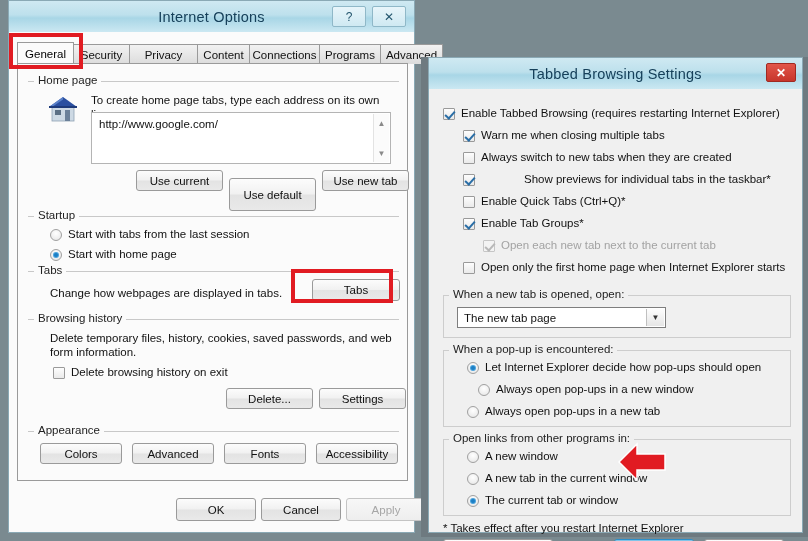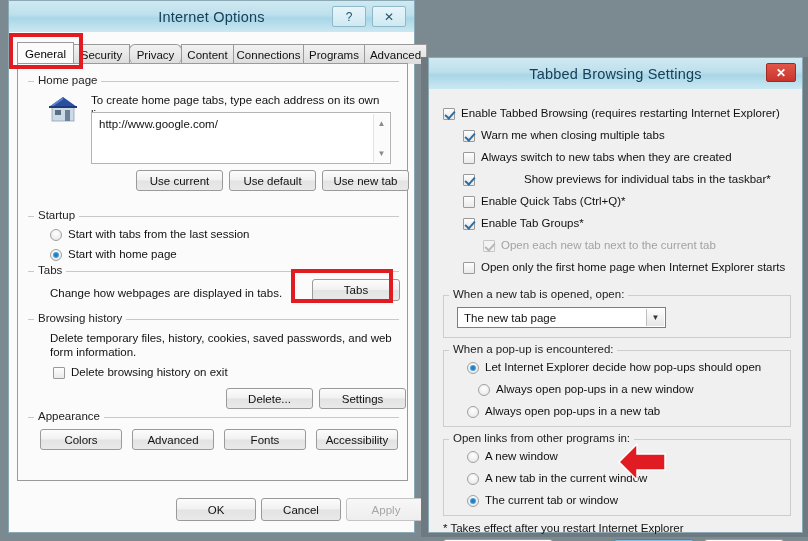--- a/index.html
+++ b/index.html
@@ -122,21 +122,21 @@
 
   <div class="titlebar" style="position:absolute;left:0;top:0;right:0;height:31px;">
     <span class="title-text">Internet Options</span>
     <div class="tb-btn" style="right:48px;">?</div>
     <div class="tb-btn" style="right:8px;">✕</div>
   </div>
 
   <div class="tabstrip" style="left:8px;top:41px;">
     <div class="tab active" style="width:57px;">General</div>
     <div class="tab" style="width:57px;">Security</div>
-    <div class="tab" style="width:53px;border-radius:6px;">Privacy</div>
+    <div class="tab" style="width:69px;">Privacy</div>
     <div class="tab" style="width:53px;">Content</div>
     <div class="tab" style="width:71px;">Connections</div>
     <div class="tab" style="width:62px;">Programs</div>
     <div class="tab" style="width:63px;">Advanced</div>
   </div>
 
   <div class="tabpane" style="left:8px;top:62px;width:391px;height:418px;">
 
     <div class="grp onpanel" style="left:10px;top:10px;width:371px;height:110px;">
       <div class="grp-line"></div>
@@ -155,21 +155,21 @@
 
       <div class="field" style="left:63px;top:38px;width:300px;height:52px;padding-left:48px;">
         <div class="val">http://www.google.com/</div>
         <div class="sb">
           <div class="sb-arrow" style="top:2px;">▲</div>
           <div class="sb-arrow" style="bottom:2px;">▼</div>
         </div>
       </div>
 
       <div class="btn" style="left:108px;top:96px;width:87px;height:21px;">Use current</div>
-      <div class="btn" style="left:201px;top:96px;width:87px;height:21px;">Use default</div>
+      <div class="btn" style="left:201px;top:104px;width:87px;height:33px;">Use default</div>
       <div class="btn" style="left:294px;top:96px;width:87px;height:21px;">Use new tab</div>
     </div>
 
     <div class="grp onpanel" style="left:10px;top:145px;width:371px;height:55px;">
       <div class="grp-line"></div>
       <div class="grp-label">Startup</div>
 
       <div class="row" style="left:22px;top:19px;">
         <span class="rb"></span>
         <span class="lbl">Start with tabs from the last session</span>
@@ -193,21 +193,21 @@
       <div class="txt" style="left:22px;top:19px;">Delete temporary files, history, cookies, saved passwords, and web</div>
       <div class="txt" style="left:22px;top:33px;">form information.</div>
       <div class="row" style="left:25px;top:54px;text-align:right;">
         <span class="cb"></span>
         <span class="lbl">Delete browsing history on exit</span>
       </div>
       <div class="btn" style="left:198px;top:76px;width:87px;height:21px;">Delete...</div>
       <div class="btn" style="left:291px;top:76px;width:87px;height:21px;">Settings</div>
     </div>
 
-    <div class="grp onpanel" style="left:10px;top:346px;width:371px;height:50px;">
+    <div class="grp onpanel" style="left:10px;top:360px;width:371px;height:50px;">
       <div class="grp-line"></div>
       <div class="grp-label">Appearance</div>
       <div class="btn" style="left:12px;top:19px;width:82px;height:21px;">Colors</div>
       <div class="btn" style="left:104px;top:19px;width:82px;height:21px;">Advanced</div>
       <div class="btn" style="left:196px;top:19px;width:82px;height:21px;">Fonts</div>
       <div class="btn" style="left:288px;top:19px;width:82px;height:21px;">Accessibility</div>
     </div>
   </div>
 
   <div class="btn" style="left:167px;top:497px;width:80px;height:23px;">OK</div>

